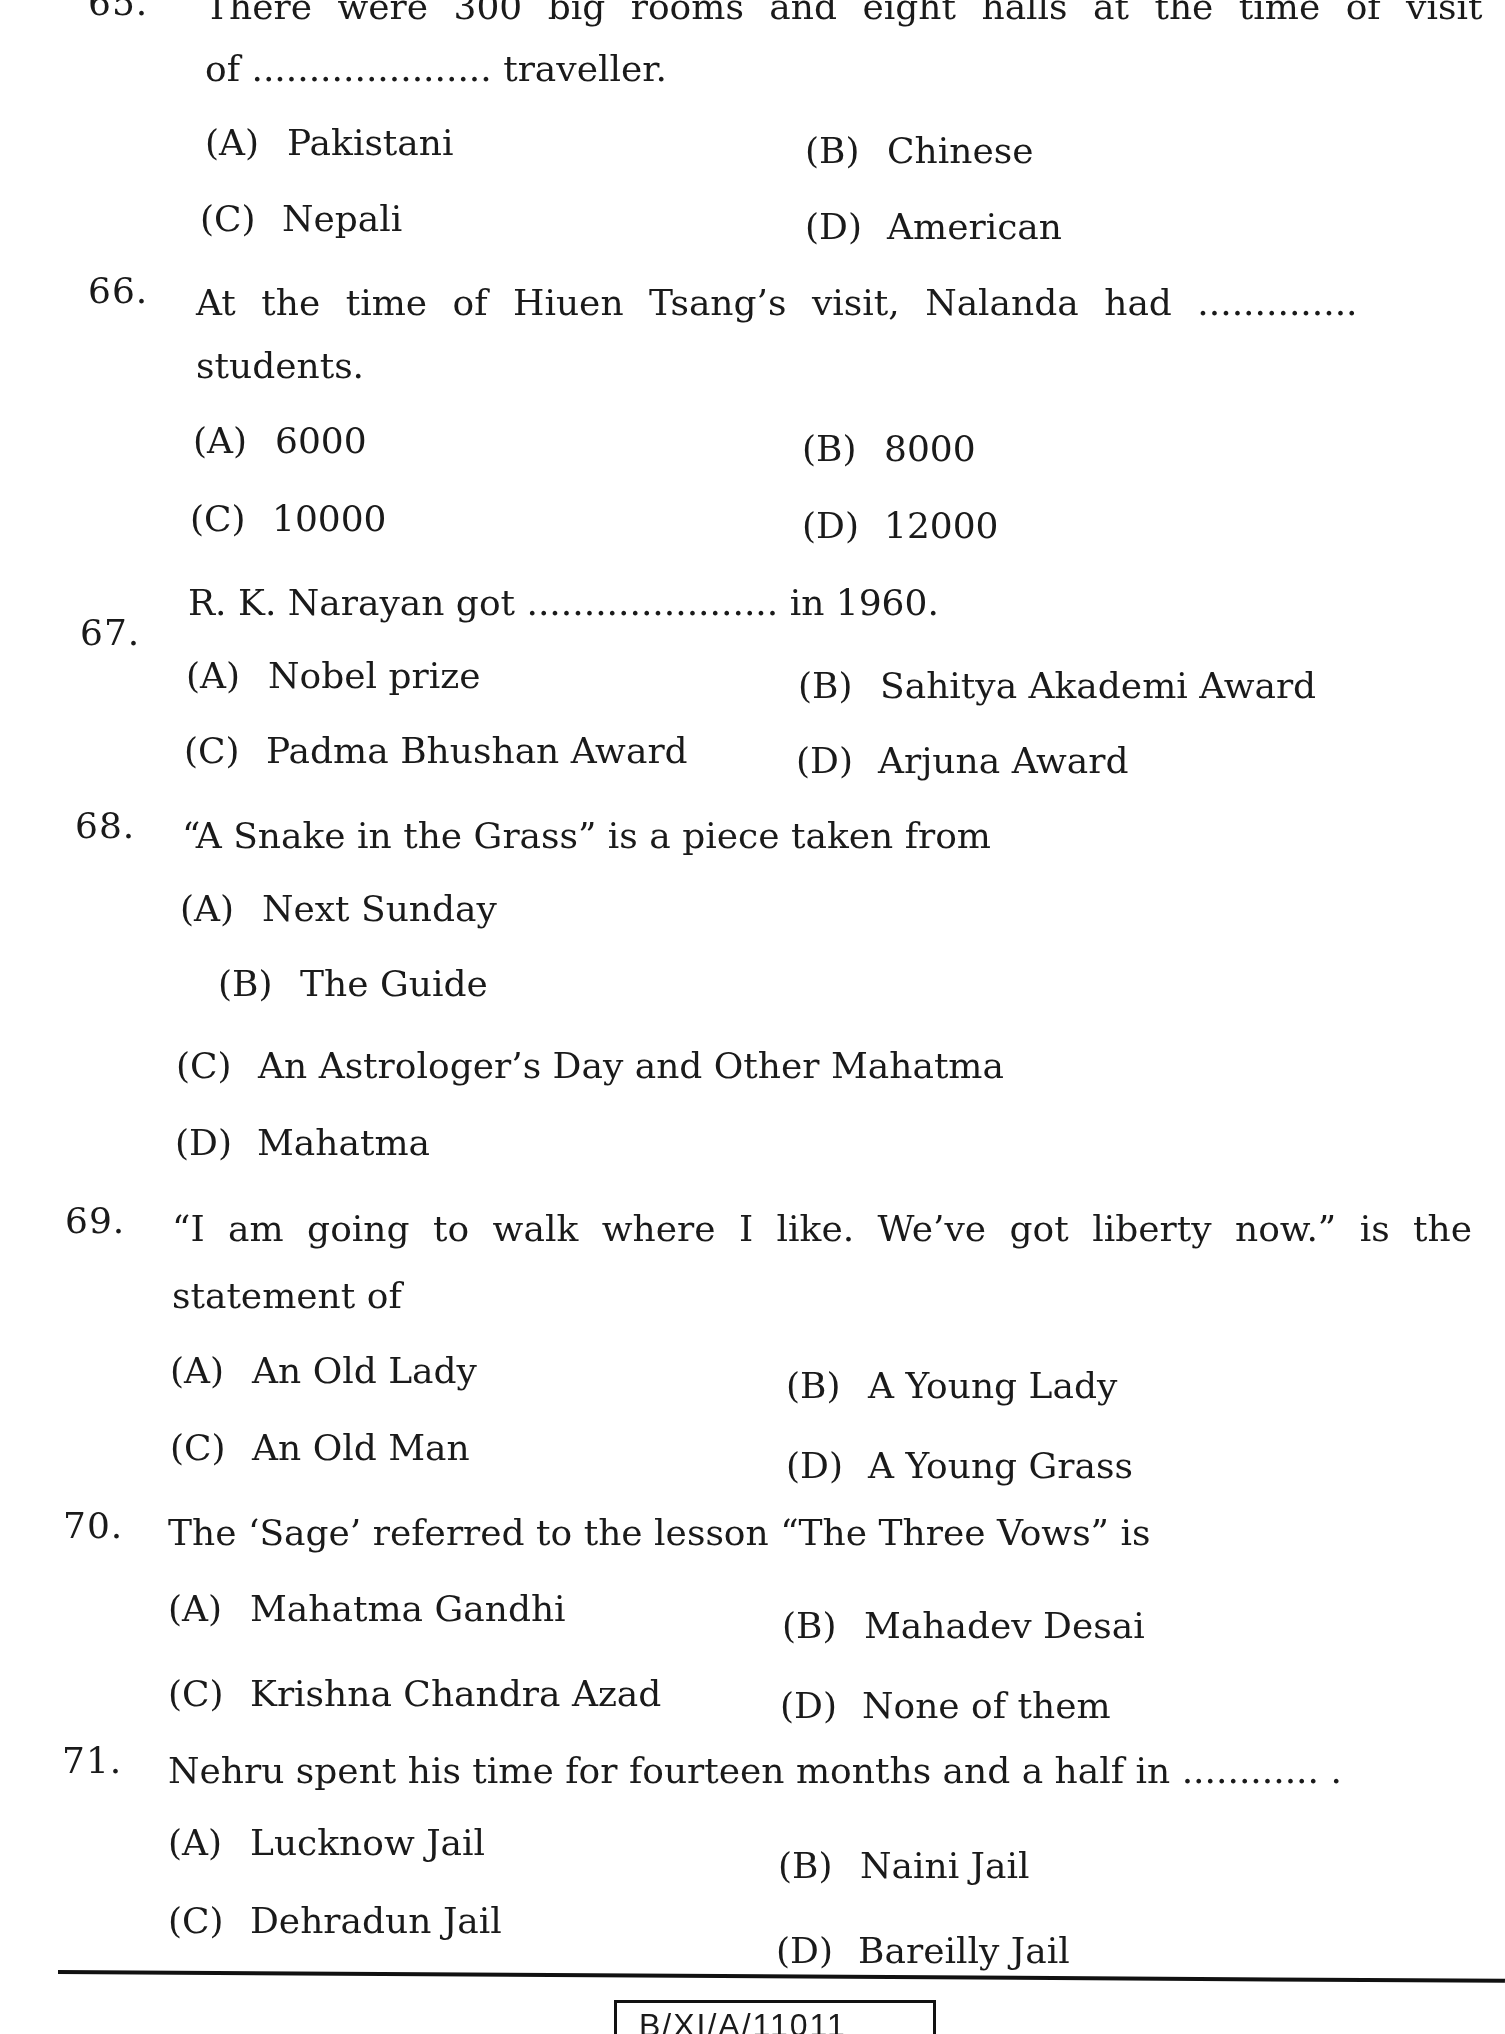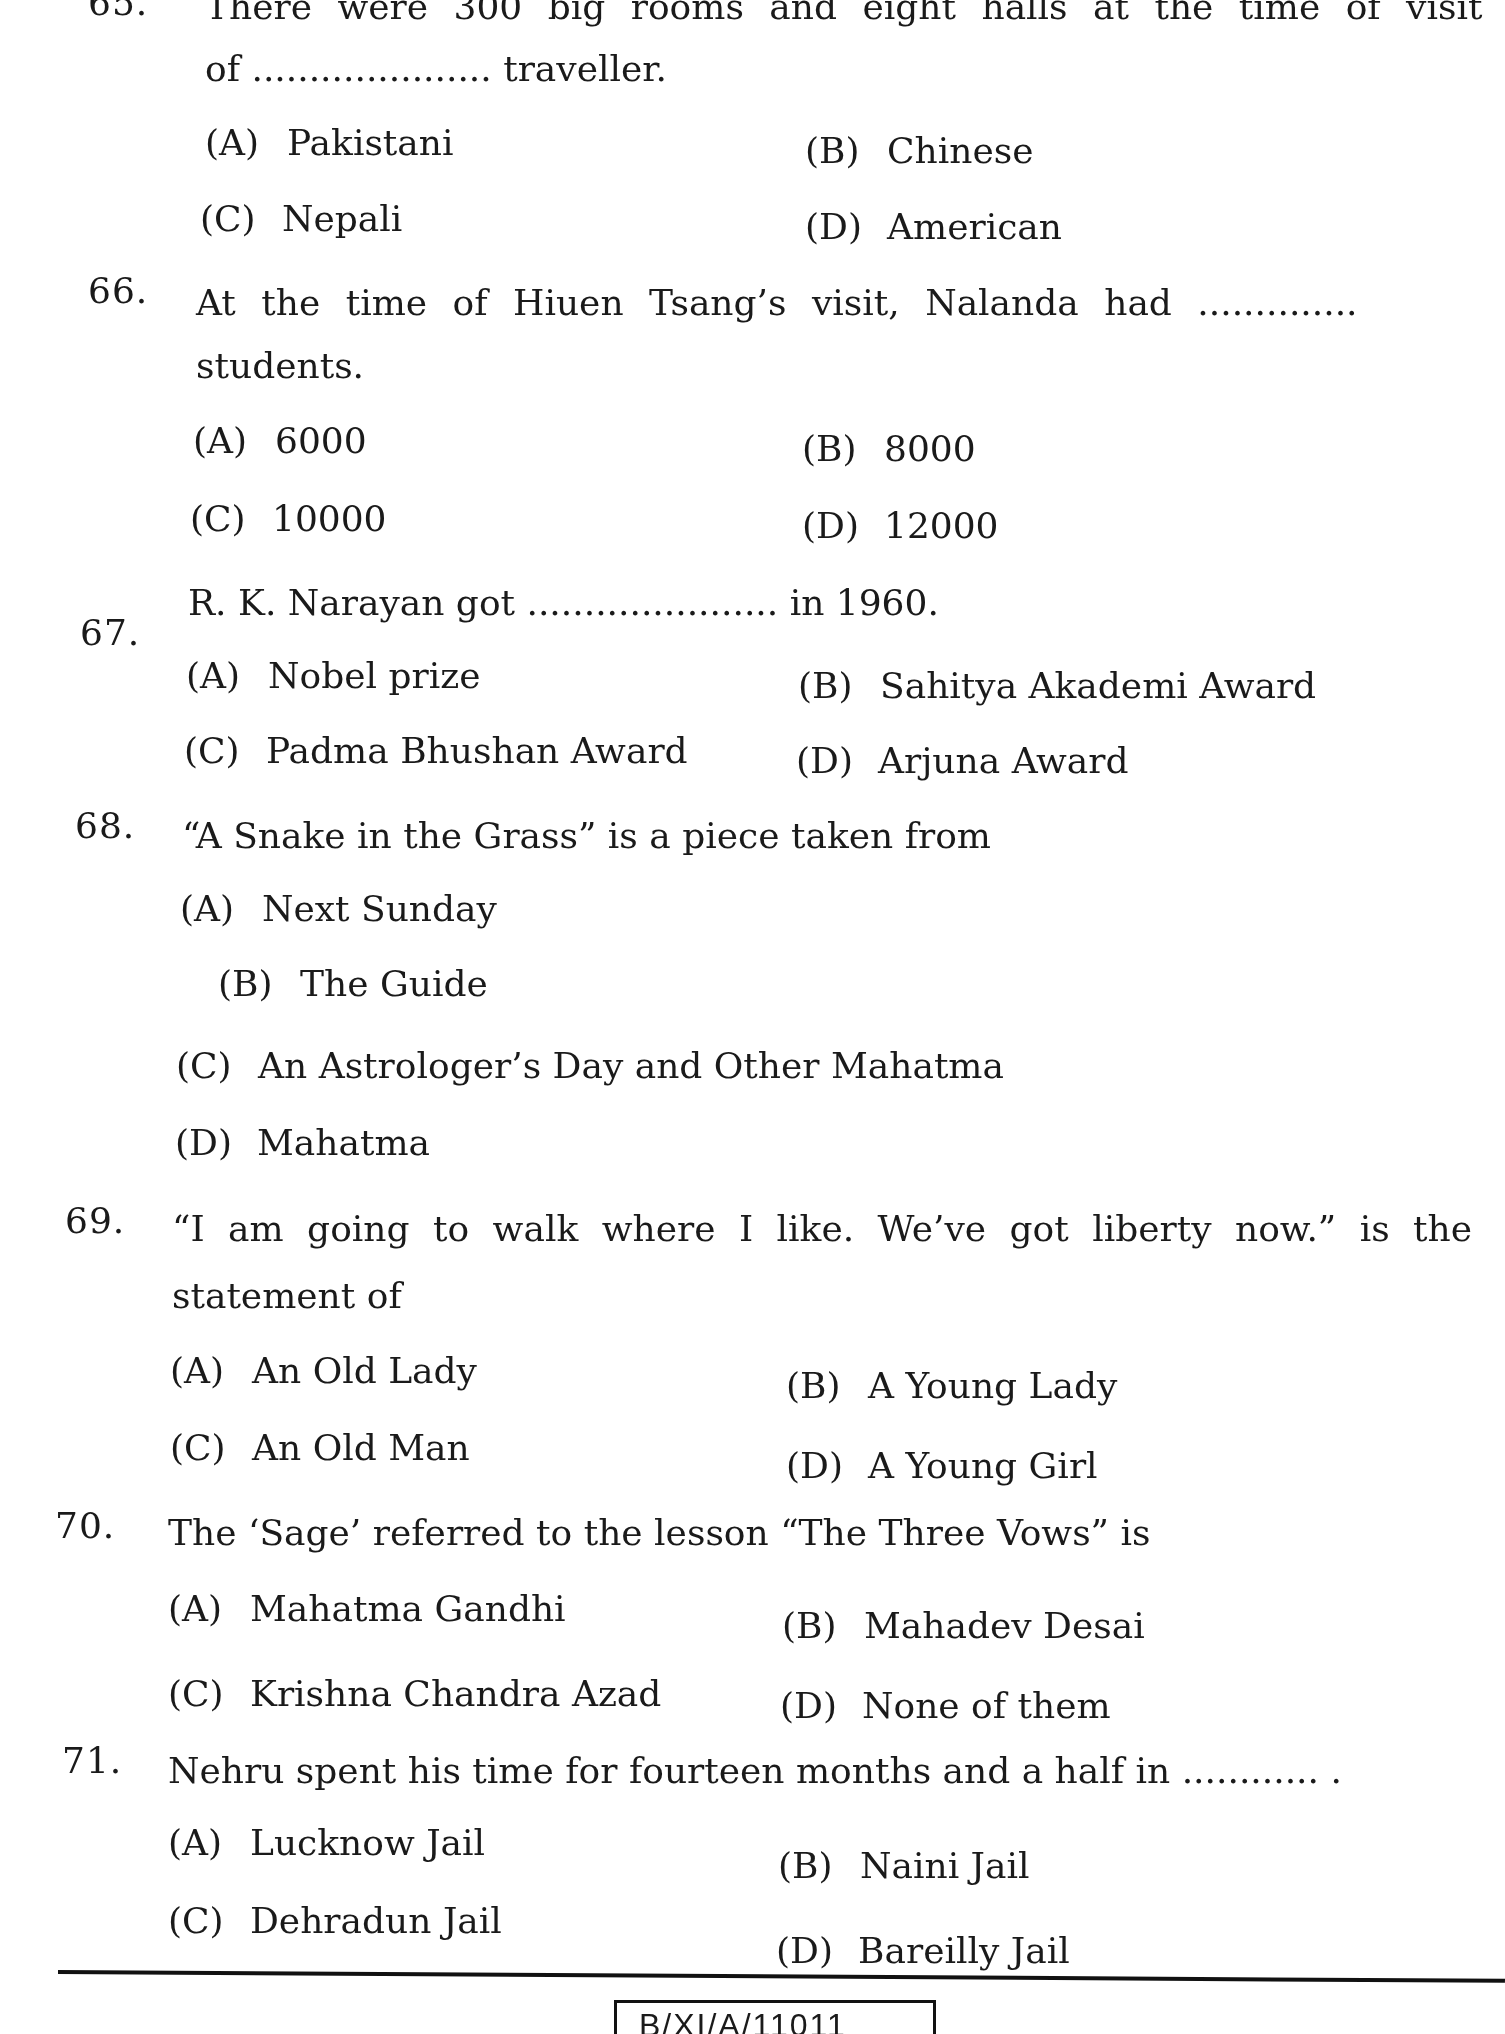--- a/index.html
+++ b/index.html
@@ -67,25 +67,25 @@
     <div class="opt" style="left:175px; top:1122px;"><span class="lbl">(D)</span><span>Mahatma</span></div>
   </div>
 
   <div>
     <span class="q-num" style="left:65px; top:1200px;">69.</span>
     <span class="q-text" style="left:172px; top:1208px; word-spacing:12px;">“I am going to walk where I like. We’ve got liberty now.” is the</span>
     <span class="q-text" style="left:172px; top:1275px;">statement of</span>
     <div class="opt" style="left:170px; top:1350px;"><span class="lbl">(A)</span><span>An Old Lady</span></div>
     <div class="opt" style="left:786px; top:1365px;"><span class="lbl">(B)</span><span>A Young Lady</span></div>
     <div class="opt" style="left:170px; top:1427px;"><span class="lbl">(C)</span><span>An Old Man</span></div>
-    <div class="opt" style="left:786px; top:1445px;"><span class="lbl">(D)</span><span>A Young Girl</span></div>
+    <div class="opt" style="left:786px; top:1445px;"><span class="lbl">(D)</span><span>A Young Grass</span></div>
   </div>
 
   <div>
-    <span class="q-num" style="left:55px; top:1505px;text-align:right;">70.</span>
+    <span class="q-num" style="left:63px; top:1505px;text-align:right;">70.</span>
     <span class="q-text" style="left:168px; top:1512px;">The ‘Sage’ referred to the lesson “The Three Vows” is</span>
     <div class="opt" style="left:168px; top:1588px;"><span class="lbl">(A)</span><span>Mahatma Gandhi</span></div>
     <div class="opt" style="left:782px; top:1605px;"><span class="lbl">(B)</span><span>Mahadev Desai</span></div>
     <div class="opt" style="left:168px; top:1665px;margin-top:8px;"><span class="lbl">(C)</span><span>Krishna Chandra Azad</span></div>
     <div class="opt" style="left:780px; top:1685px;"><span class="lbl">(D)</span><span>None of them</span></div>
   </div>
 
   <div>
     <span class="q-num" style="left:62px; top:1740px;">71.</span>
     <span class="q-text" style="left:168px; top:1750px;">Nehru spent his time for fourteen months and a half in ............ .</span>

